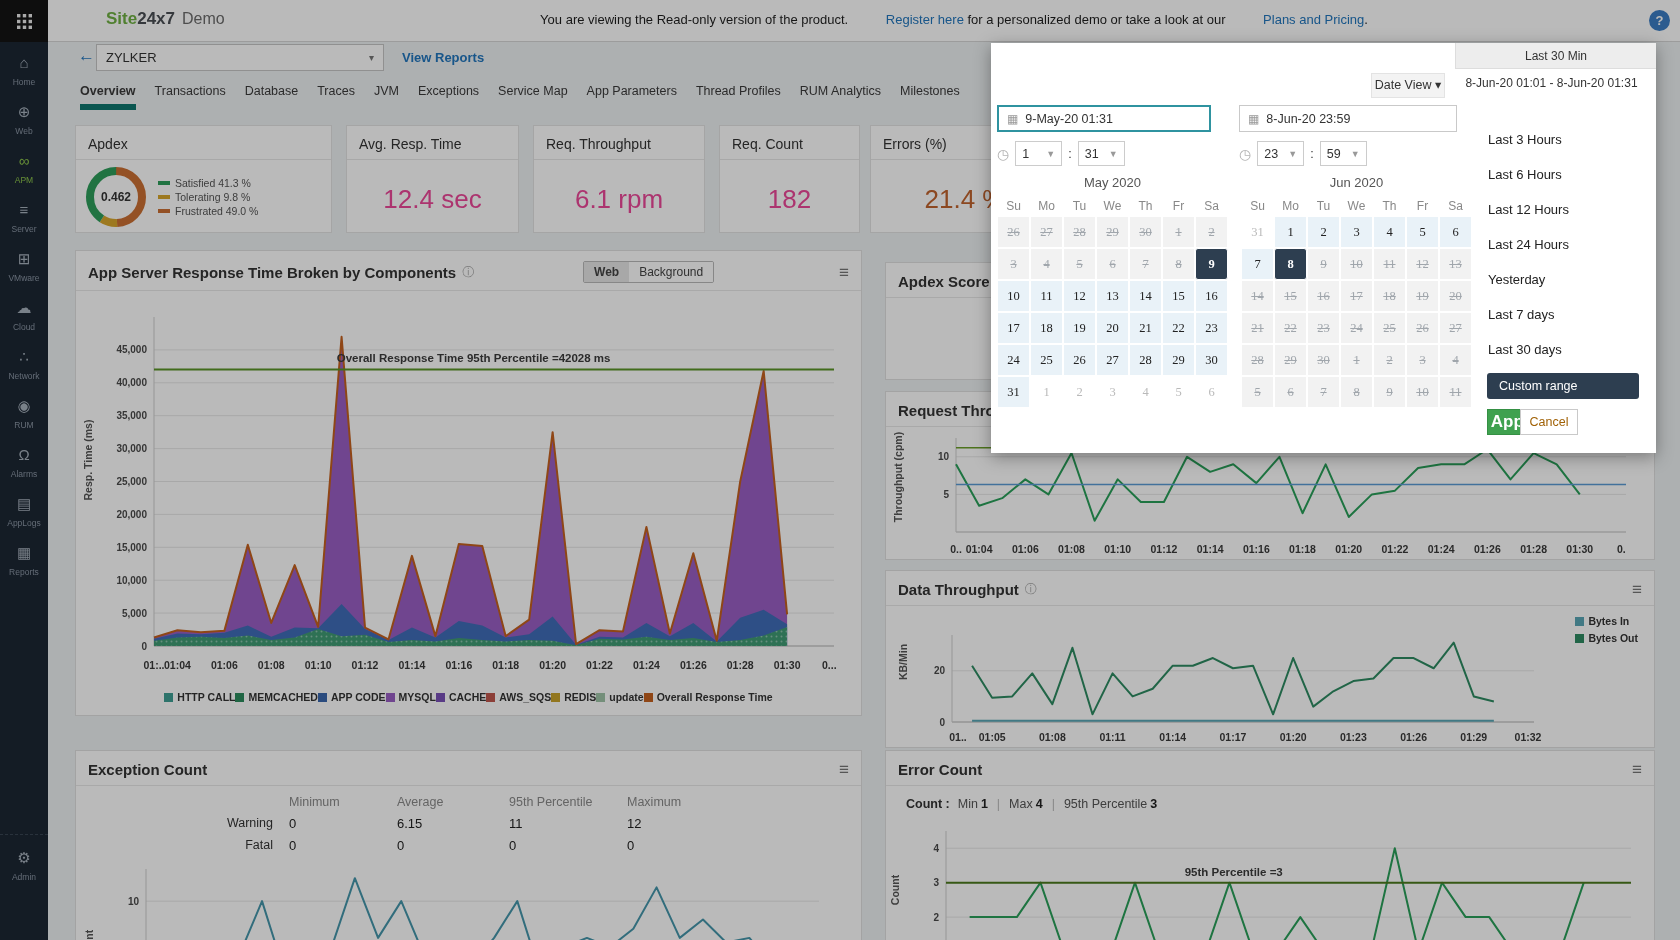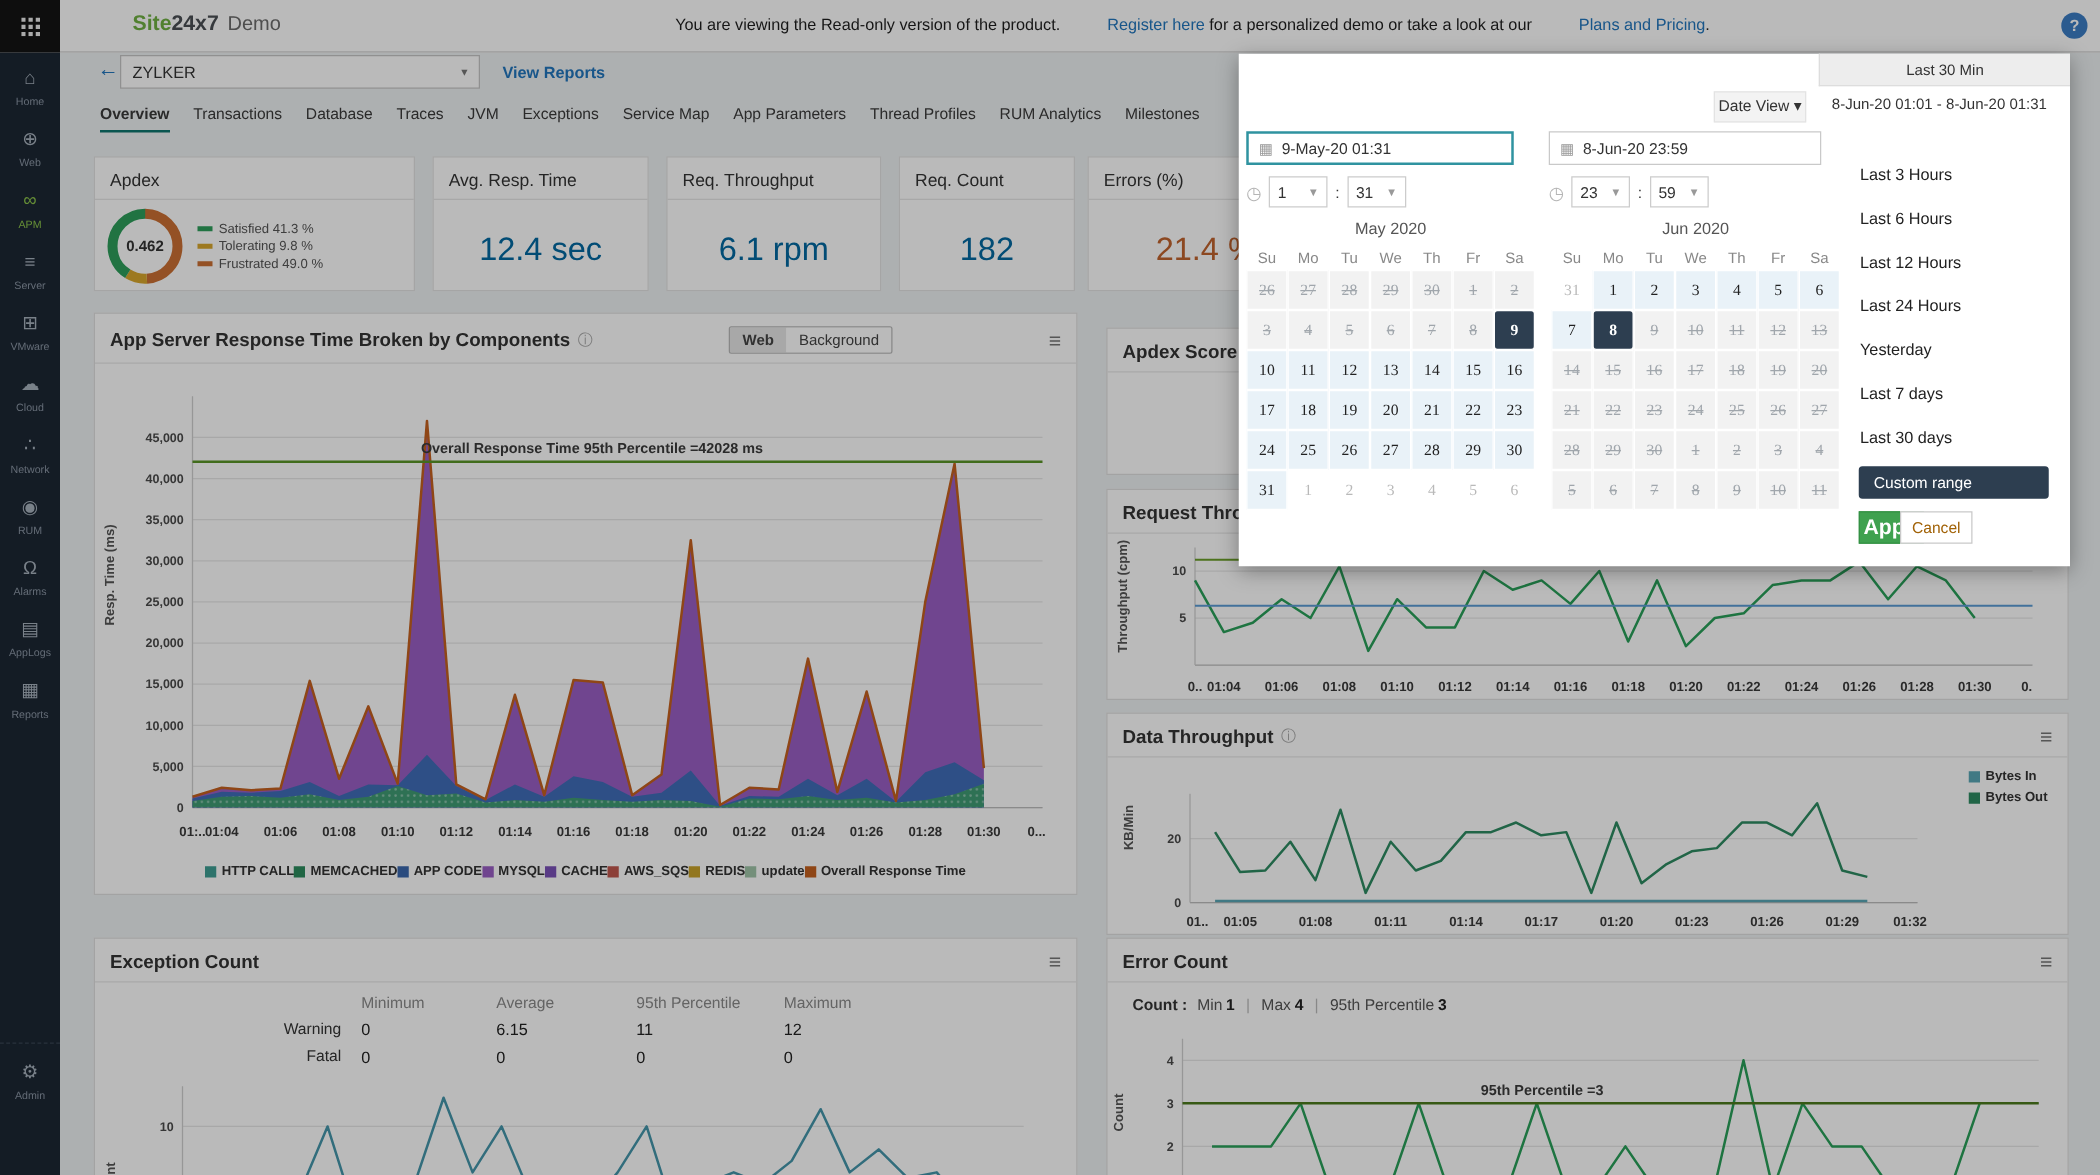--- a/index.html
+++ b/index.html
@@ -23,30 +23,30 @@
   .side-item .t{font-size:8.5px;color:#8a95a3;}
   .side-item.active .g,.side-item.active .t{color:#8bc34a;}
   #side-admin{margin-top:auto;border-top:1px dashed #394553;padding-top:8px;margin-bottom:48px;}
   
   .back{position:absolute;left:78px;top:47px;color:#2276bd;font-size:17px;cursor:pointer;line-height:1;}
   .appselect{position:absolute;left:96px;top:44px;width:288px;height:27px;background:#fff;border:1px solid #c6c6c6;display:flex;align-items:center;padding:0 9px;font-size:13px;color:#333;cursor:pointer;}
   .appselect .caret{margin-left:auto;color:#777;font-size:10px;}
   .viewreports{position:absolute;left:402px;top:50px;color:#2276bd;font-size:13px;font-weight:bold;cursor:pointer;}
   .tabbar{position:absolute;left:80px;top:84px;display:flex;gap:19px;}
   .tab{font-size:12.5px;color:#3a3a3a;padding-bottom:6px;cursor:pointer;white-space:nowrap;}
-  .tab.active{font-weight:bold;border-bottom:2px solid #0f766e;}
+  .tab.active{font-weight:bold;border-bottom:6px solid #0f766e;}
   
   .card{position:absolute;top:125px;height:108px;background:#fff;border:1px solid #e2e2e2;}
   #card-apdex{left:75px;width:257px;}
   #card-avg{left:346px;width:173px;}
   #card-reqt{left:533px;width:172px;}
   #card-reqc{left:719px;width:141px;}
   #card-err{left:870px;width:190px;}
   .card-title{font-size:14px;color:#333;padding:10px 12px 7px;border-bottom:1px solid #e6e6e6;}
-  .card-value{font-size:26px;color:#0369a1;text-align:center;margin-top:24px;}
+  .card-value{font-size:26px;color:#ec4899;text-align:center;margin-top:24px;}
   #card-err .card-value{color:#c0632e;}
   .apdex-body{display:flex;align-items:center;padding:5px 8px;gap:10px;}
   .apx-row{display:flex;align-items:center;gap:5px;font-size:10.5px;color:#555;margin:2px 0;}
   .apx-sw{width:12px;height:4px;flex:none;}
   
   .panel{position:absolute;background:#fff;border:1px solid #e0e0e0;}
   #panel-resp{left:75px;top:250px;width:787px;height:466px;}
   #panel-apdexscore{left:885px;top:262px;width:770px;height:118px;}
   #panel-reqthru{left:885px;top:391px;width:770px;height:169px;}
   #panel-datathru{left:885px;top:570px;width:770px;height:178px;}

